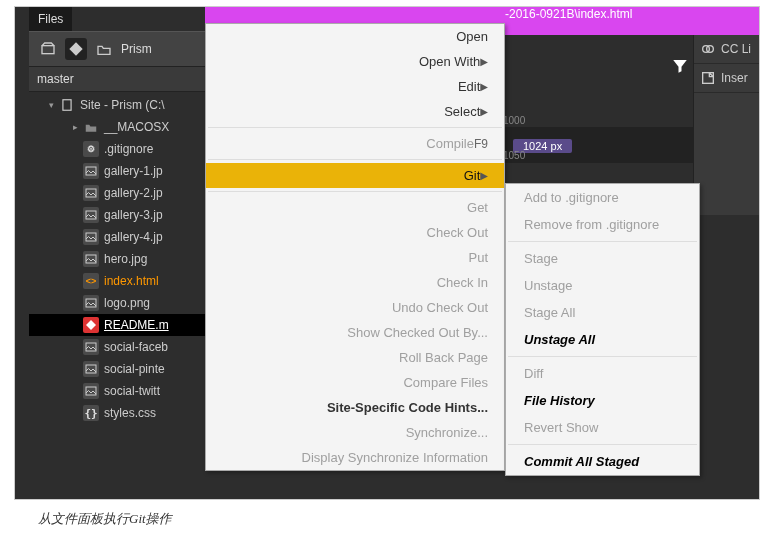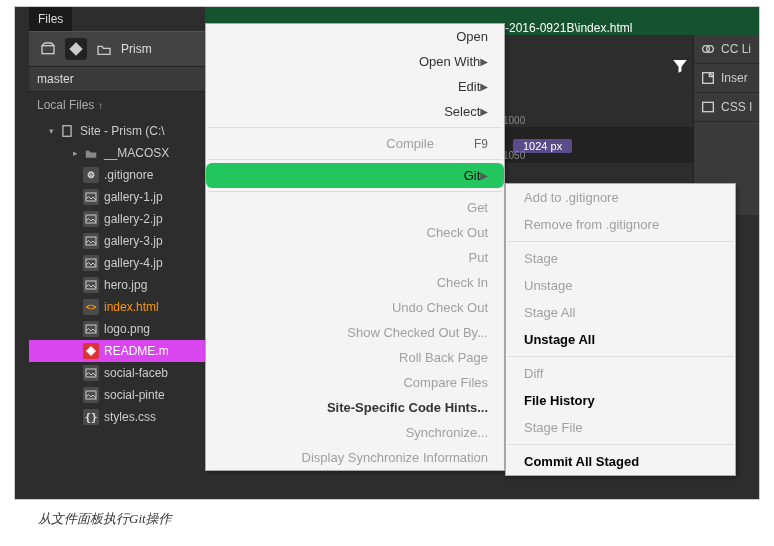--- a/index.html
+++ b/index.html
@@ -14,49 +14,49 @@
   .branch-row { padding: 5px 8px; color: #ddd; background: #3a3a3a; border-bottom: 1px solid #222; }
   .local-header { padding: 6px 8px; color: #aaa; background: #2d2d2d; display: flex; align-items: center; gap: 4px; }
   .tree { padding: 2px 0; }
   .tree-row { display: flex; align-items: center; height: 22px; padding-left: 8px; color: #ccc; white-space: nowrap; overflow: hidden; }
   .tree-row.lvl1 { padding-left: 20px; }
   .tree-row.lvl2 { padding-left: 44px; }
   .tree-row.lvl3 { padding-left: 54px; }
   .tree-row .caret { width: 10px; display: inline-block; color: #999; font-size: 9px; }
   .tree-row .fico { width: 16px; height: 16px; display: inline-flex; align-items: center; justify-content: center; margin-right: 5px; color: #ccc; }
   .tree-row.sel-orange { color: #ff9800; }
-  .tree-row.sel-red { background: #d946ef; color: #fff; }
+  .tree-row.sel-red { background: #000000; color: #fff; text-decoration: underline; }
   .fico.img { background: #4a4a4a; border-radius: 2px; }
   .fico.code { background: #4a4a4a; border-radius: 2px; font-size: 9px; font-weight: bold; color: #e0e0e0; }
   .fico.code.orange { color: #ff9800; }
   .fico.code.brace { font-family: monospace; font-size: 11px; }
 
   
-  .topbar { position: absolute; left: 190px; top: 0; right: 0; height: 28px; background: #14532d; color: #fff; font-size: 12px; display: flex; align-items: flex-end; padding-left: 300px; }
+  .topbar { position: absolute; left: 190px; top: 0; right: 0; height: 28px; background: #d946ef; color: #fff; font-size: 12px; display: flex; align-items: flex-start; padding-left: 300px; }
   .rightrail { position: absolute; right: 0; top: 28px; width: 66px; height: 180px; background: #3a3a3a; color: #ccc; font-size: 12px; border-left: 1px solid #222; }
   .rightrail .item { padding: 6px 6px; display: flex; align-items: center; gap: 5px; border-bottom: 1px solid #2a2a2a; }
   .funnel-row { position: absolute; right: 70px; top: 50px; color: #fff; }
   .ruler { position: absolute; left: 190px; top: 120px; right: 66px; height: 36px; background: #222; color: #bbb; font-size: 10px; }
   .ruler .seg { position: absolute; top: 12px; left: 308px; background: #5a4b8a; color: #fff; padding: 1px 10px; border-radius: 2px; font-size: 11px; }
   .ruler .ticks { position: absolute; bottom: 2px; left: 298px; color: #888; display: flex; gap: 24px; flex-direction: column; }
 
   
   .menu { position: absolute; top: 16px; left: 190px; width: 300px; background: #f4f4f4; border: 1px solid #aaa; box-shadow: 2px 2px 4px rgba(0,0,0,.3); font-size: 13px; color: #333; }
   .menu .mi { padding: 5px 16px; display: flex; justify-content: flex-end; align-items: center; }
   .menu .mi.disabled { color: #a0a0a0; }
   .menu .mi.bold { font-weight: bold; }
   .menu .sep { height: 1px; background: #ddd; margin: 3px 2px; }
-  .menu .mi.hl { background: #22c55e; color: #111; border-radius: 6px; }
+  .menu .mi.hl { background: #eab308; color: #111; }
   .submenu-arrow { color: #555; font-size: 10px; }
-  .kb { color: #666; font-size: 12px; margin-left: 40px; }
-
-  
-  .submenu { position: absolute; top: 176px; left: 490px; width: 231px; background: #f4f4f4; border: 1px solid #aaa; box-shadow: 2px 2px 4px rgba(0,0,0,.3); font-size: 13px; color: #333; }
+  .kb { color: #666; font-size: 12px; }
+
+  
+  .submenu { position: absolute; top: 176px; left: 490px; width: 195px; background: #f4f4f4; border: 1px solid #aaa; box-shadow: 2px 2px 4px rgba(0,0,0,.3); font-size: 13px; color: #333; }
   .submenu .mi { padding: 6px 18px; }
-  .submenu .mi.bold { font-weight: bold; color: #000; }
+  .submenu .mi.bold { font-weight: bold; color: #000; font-style: italic; }
   .submenu .mi.disabled { color: #a0a0a0; }
   .submenu .sep { height: 1px; background: #ddd; margin: 3px 2px; }
 
   
   .watermark { position: absolute; left: 290px; top: 235px; display: flex; align-items: center; gap: 10px; opacity: .45; pointer-events:none; }
   .watermark .shield { width: 52px; height: 52px; background: #bbb; border-radius: 10px; }
   .watermark .txt { color: #888; }
   .watermark .cn { font-size: 26px; font-weight: 500; letter-spacing: 4px; }
   .watermark .en { font-size: 14px; letter-spacing: 1px; }
 
@@ -84,26 +84,20 @@
           <circle cx="15" cy="12" r="5"></circle>
         </svg>
       <span>CC Li</span>
     </div>
     <div class="item">
       <svg width="16" height="16" viewBox="0 0 24 24" fill="none" stroke="#ccc" stroke-width="2">
           <rect x="4" y="4" width="16" height="16"></rect>
           <path d="M14 4l6 6M14 4v6h6"></path>
         </svg>
       <span>Inser</span>
-    </div>
-    <div class="item">
-      <svg width="16" height="16" viewBox="0 0 24 24" fill="none" stroke="#ccc" stroke-width="2">
-          <rect x="4" y="5" width="16" height="14"></rect>
-        </svg>
-      <span>CSS I</span>
     </div>
   </div>
 
   <div class="ruler">
     <div class="seg">1024  px</div>
     <div class="ticks">
       <span>1000</span>
       <span>1050</span>
     </div>
   </div>
@@ -123,24 +117,20 @@
           </svg>
       </span>
       <span class="ico">
         <svg width="16" height="14" viewBox="0 0 24 20" fill="none" stroke="#ccc" stroke-width="2">
             <path d="M3 6h6l2 3h10v9H3z"></path>
           </svg>
       </span>
       <span style="color:#ddd;">Prism</span>
     </div>
     <div class="branch-row">master</div>
-    <div class="local-header">
-      <span>Local Files</span>
-      <span style="font-size:10px;">↑</span>
-    </div>
 
     <div class="tree">
       <div class="tree-row lvl1">
         <span class="caret">▾</span>
         <span class="fico">
           <svg width="14" height="14" viewBox="0 0 24 24" fill="none" stroke="#ccc" stroke-width="2">
               <rect x="5" y="3" width="14" height="18"></rect>
             </svg>
         </span>
         <span>Site - Prism (C:\</span>
@@ -238,20 +228,29 @@
       <div class="tree-row lvl3">
         <span class="fico img">
             <svg width="12" height="10" viewBox="0 0 24 20" fill="none" stroke="#ccc" stroke-width="2">
               <rect x="2" y="2" width="20" height="16"></rect>
               <path d="M2 14l5-5 5 5 4-4 6 6"></path>
             </svg>
           </span>
         <span>social-pinte</span>
       </div>
       <div class="tree-row lvl3">
+        <span class="fico img">
+            <svg width="12" height="10" viewBox="0 0 24 20" fill="none" stroke="#ccc" stroke-width="2">
+              <rect x="2" y="2" width="20" height="16"></rect>
+              <path d="M2 14l5-5 5 5 4-4 6 6"></path>
+            </svg>
+          </span>
+        <span>social-twitt</span>
+      </div>
+      <div class="tree-row lvl3">
         <span class="fico code brace">{}</span>
         <span>styles.css</span>
       </div>
     </div>
   </div>
 
   <div class="watermark">
     <div class="shield"></div>
     <div class="txt">
       <div class="cn">安下载</div>
@@ -325,20 +324,20 @@
     <div class="mi disabled"><span>Add to .gitignore</span></div>
     <div class="mi disabled"><span>Remove from .gitignore</span></div>
     <div class="sep"></div>
     <div class="mi disabled"><span>Stage</span></div>
     <div class="mi disabled"><span>Unstage</span></div>
     <div class="mi disabled"><span>Stage All</span></div>
     <div class="mi bold"><span>Unstage All</span></div>
     <div class="sep"></div>
     <div class="mi disabled"><span>Diff</span></div>
     <div class="mi bold"><span>File History</span></div>
-    <div class="mi disabled"><span>Stage File</span></div>
+    <div class="mi disabled"><span>Revert Show</span></div>
     <div class="sep"></div>
     <div class="mi bold"><span>Commit All Staged</span></div>
   </div>
 
 </div>
 
 <div class="caption">从文件面板执行Git操作</div>
 
 </body></html>

